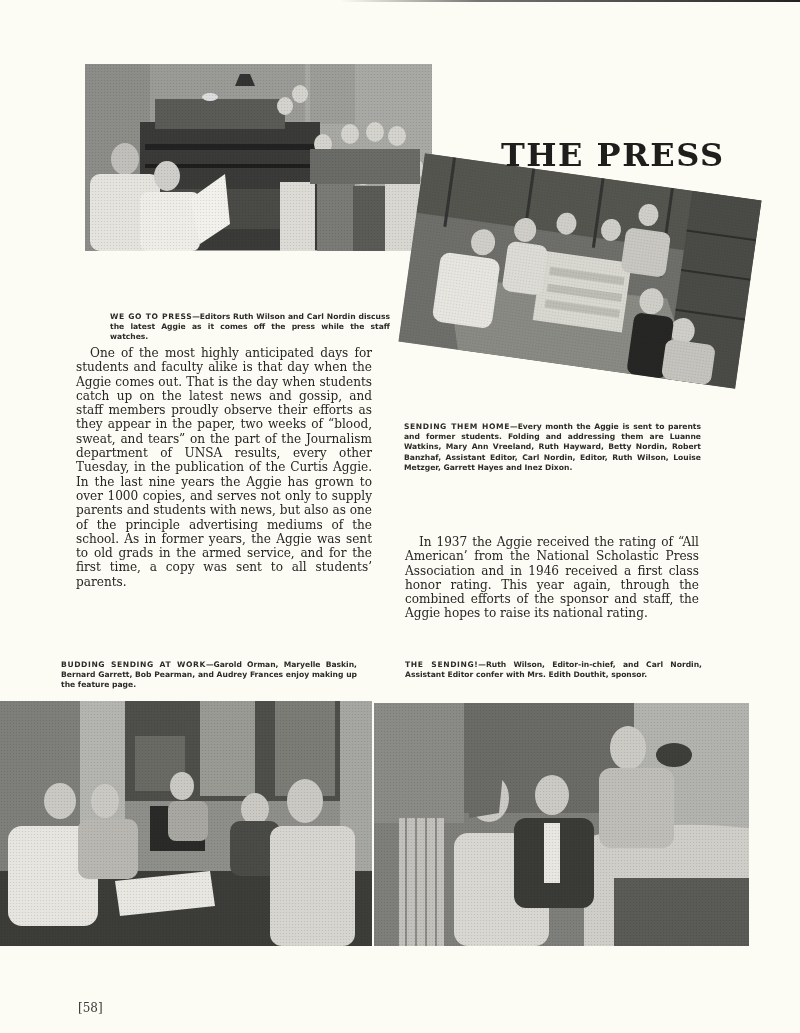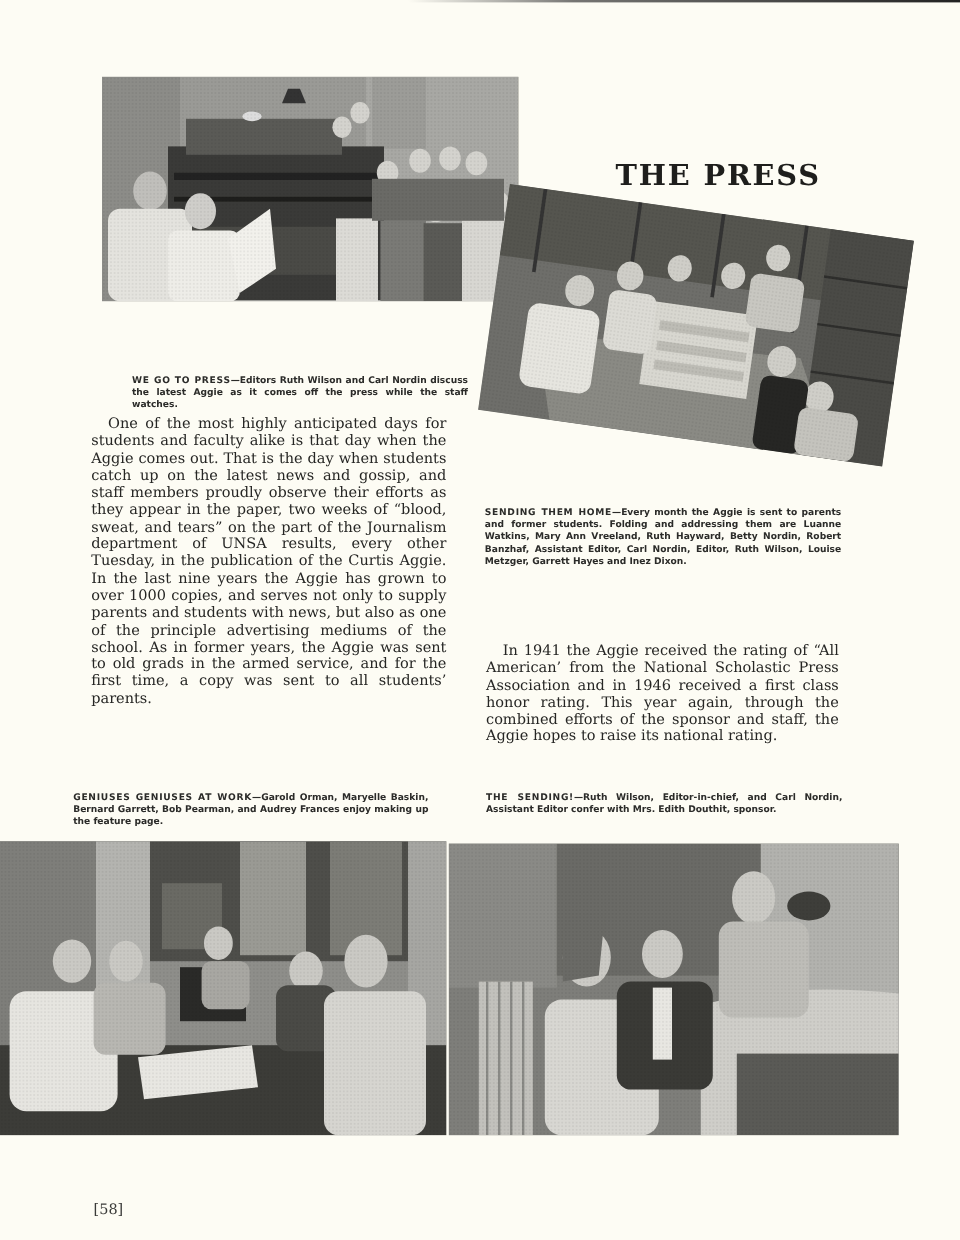--- a/index.html
+++ b/index.html
@@ -40,25 +40,25 @@
   }
   #photo-budding {
     left: 0px; top: 701px; width: 372px; height: 245px;
   }
   #photo-bosses {
     left: 374px; top: 703px; width: 375px; height: 243px;
   }
 
   .page-title {
     position: absolute;
-    left: 513px;
+    left: 501px;
     top: 115px;
     font-family: "DejaVu Serif", serif;
     font-weight: bold;
-    font-size: 24px;
+    font-size: 32px;
     letter-spacing: 1.5px;
     color: #1e1e1c;
     white-space: nowrap;
   }
 
   .caption {
     position: absolute;
     font-family: "DejaVu Sans", sans-serif;
     font-weight: bold;
     font-size: 7.6px;
@@ -205,25 +205,25 @@
 
 <div class="caption" id="cap-sending">
   <span class="lead">SENDING THEM HOME</span><span>—Every month the Aggie is sent to parents and former students. Folding and addressing them are Luanne Watkins, Mary Ann Vreeland, Ruth Hayward, Betty Nordin, Robert Banzhaf, Assistant Editor, Carl Nordin, Editor, Ruth Wilson, Louise Metzger, Garrett Hayes and Inez Dixon.</span>
 </div>
 
 <div class="body-text" id="body-left">
   <p>One of the most highly anticipated days for students and faculty alike is that day when the Aggie comes out. That is the day when students catch up on the latest news and gossip, and staff members proudly observe their efforts as they appear in the paper, two weeks of “blood, sweat, and tears” on the part of the Journalism department of UNSA results, every other Tuesday, in the publication of the Curtis Aggie. In the last nine years the Aggie has grown to over 1000 copies, and serves not only to supply parents and students with news, but also as one of the principle advertising mediums of the school. As in former years, the Aggie was sent to old grads in the armed service, and for the first time, a copy was sent to all students’ parents.</p>
 </div>
 
 <div class="body-text" id="body-right">
-  <p>In 1941 the Aggie received the rating of “All American’ from the National Scholastic Press Association and in 1946 received a first class honor rating. This year again, through the combined efforts of the sponsor and staff, the Aggie hopes to raise its national rating.</p>
+  <p>In 1937 the Aggie received the rating of “All American’ from the National Scholastic Press Association and in 1946 received a first class honor rating. This year again, through the combined efforts of the sponsor and staff, the Aggie hopes to raise its national rating.</p>
 </div>
 
 <div class="caption" id="cap-budding">
-  <span class="lead">GENIUSES GENIUSES AT WORK</span><span>—Garold Orman, Maryelle Baskin, Bernard Garrett, Bob Pearman, and Audrey Frances enjoy making up the feature page.</span>
+  <span class="lead">BUDDING SENDING AT WORK</span><span>—Garold Orman, Maryelle Baskin, Bernard Garrett, Bob Pearman, and Audrey Frances enjoy making up the feature page.</span>
 </div>
 
 <div class="caption" id="cap-bosses">
   <span class="lead">THE SENDING!</span><span>—Ruth Wilson, Editor-in-chief, and Carl Nordin, Assistant Editor confer with Mrs. Edith Douthit, sponsor.</span>
 </div>
 
 <div class="photo" id="photo-budding">
   <svg viewBox="0 0 372 245" preserveAspectRatio="none">
     <defs>
       <pattern id="ht3" width="3" height="3" patternUnits="userSpaceOnUse">

